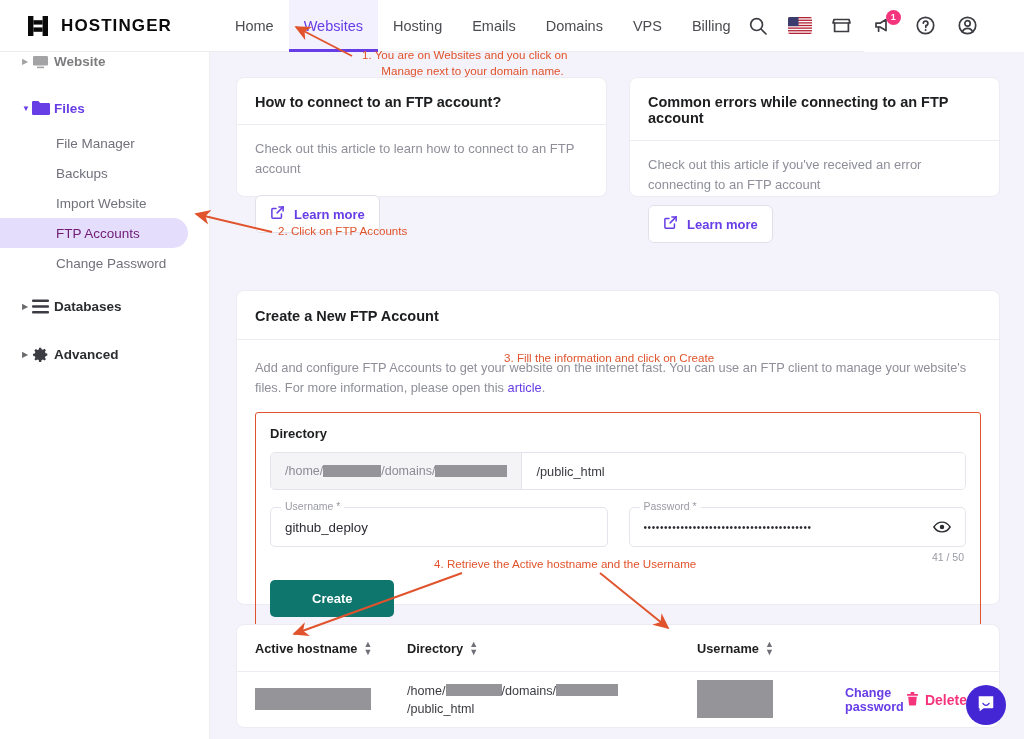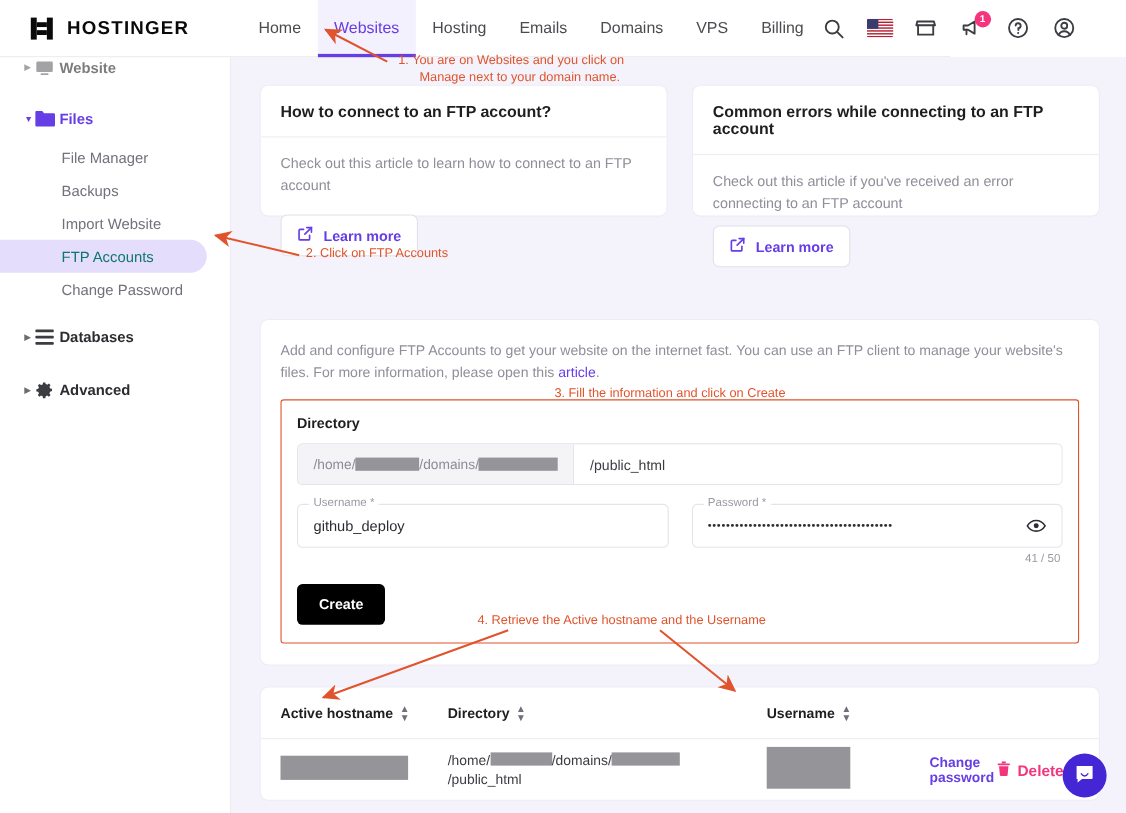--- a/index.html
+++ b/index.html
@@ -62,21 +62,21 @@
   .caret.open { color: #673de6; }
   .side-group-icon { width: 22px; flex: none; display: flex; align-items: center; }
   .side-group-label { font-size: 13.5px; font-weight: 700; color: #2c2d30; }
   .side-group.active .side-group-label { color: #673de6; }
   .side-item {
     display: flex; align-items: center; height: 30px; padding-left: 56px;
     font-size: 13.5px; color: #70717a; cursor: pointer;
     border-top-right-radius: 16px; border-bottom-right-radius: 16px;
   }
   .side-item.selected {
-    background: #e4ddfb; color: #0f766e; font-weight: 400;
+    background: #e4ddfb; color: #701a75; font-weight: 400;
     width: 188px;
   }
   .side-item-top {
     position: absolute; top: -4px; left: 0; width: 210px; height: 26px;
     display: flex; align-items: center; padding-left: 22px; opacity: .62;
     overflow: hidden;
   }
 
   
   .main {
@@ -137,22 +137,22 @@
   .field-legend {
     position: absolute; top: -7px; left: 11px; background: #fff; padding: 0 4px;
     font-size: 10.5px; color: #9a9ba4;
   }
   .field-value { font-size: 13.3px; color: #2c2d33; }
   .pw-dots { font-size: 10px; letter-spacing: .6px; color: #2c2d33; }
   .eye { margin-left: auto; cursor: pointer; display: flex; }
   .counter { position: absolute; right: 2px; top: 44px; font-size: 10.5px; color: #9a9ba4; }
 
   .create-btn {
-    margin-top: 33px; background: #000000; color: #fff; border: none;
-    border-radius: 5px; padding: 11px 20px; font-size: 13px; font-weight: 700;
+    margin-top: 33px; background: #0f766e; color: #fff; border: none;
+    border-radius: 5px; padding: 11px 42px; font-size: 13px; font-weight: 700;
     cursor: pointer;
   }
 
   
   .table-card { position: absolute; top: 572px; left: 26px; width: 764px; height: 104px; }
   .thead {
     display: flex; align-items: center; height: 47px;
     border-bottom: 1px solid #edecf3; padding: 0 18px;
   }
   .th { display: flex; align-items: center; gap: 6px; font-size: 12.8px; font-weight: 700; color: #1d1e20; cursor: pointer; }
@@ -351,20 +351,21 @@
                 <path d="M12.2 9.6V13a1 1 0 0 1-1 1H3a1 1 0 0 1-1-1V4.8a1 1 0 0 1 1-1h3.4"></path>
               </svg>
             </span>
             <span>Learn more</span>
           </div>
         </div>
       </div>
     </div>
 
     <div class="card create-card">
+      <div class="card-head">Create a New FTP Account</div>
       <div class="card-body">
 
         <div class="create-desc"><span>Add and configure FTP Accounts to get your website on the internet fast. You can use an FTP client to manage your website's files. For more information, please open this </span><a href="#">article</a><span>.</span></div>
 
         <div class="form-box">
           <div class="dir-label">Directory</div>
 
           <div class="dir-row">
             <div class="dir-prefix">
                 <span>/home/</span>

